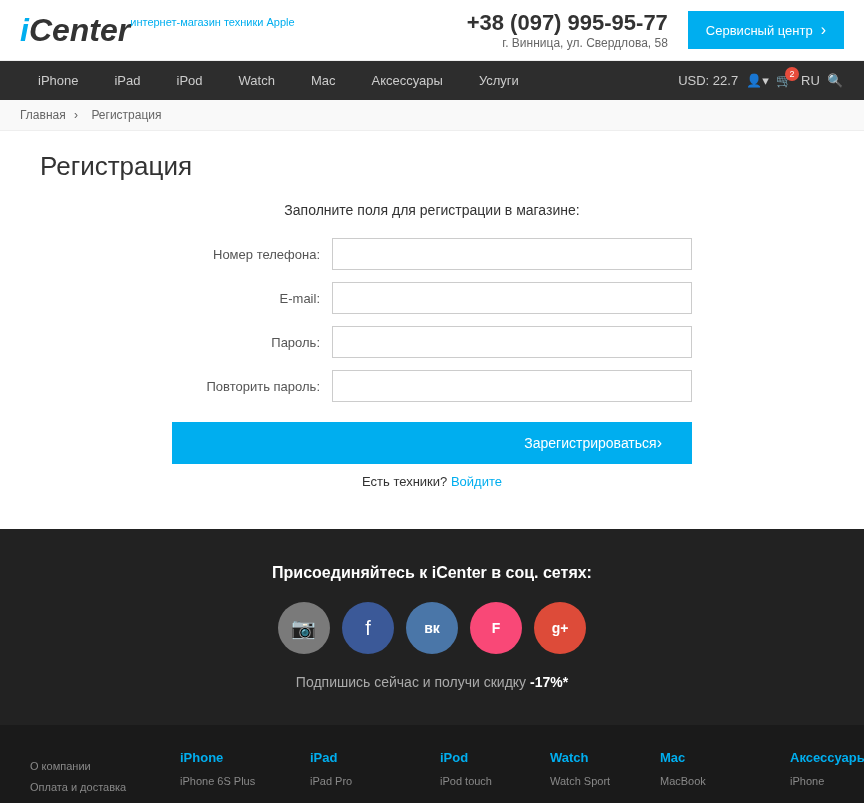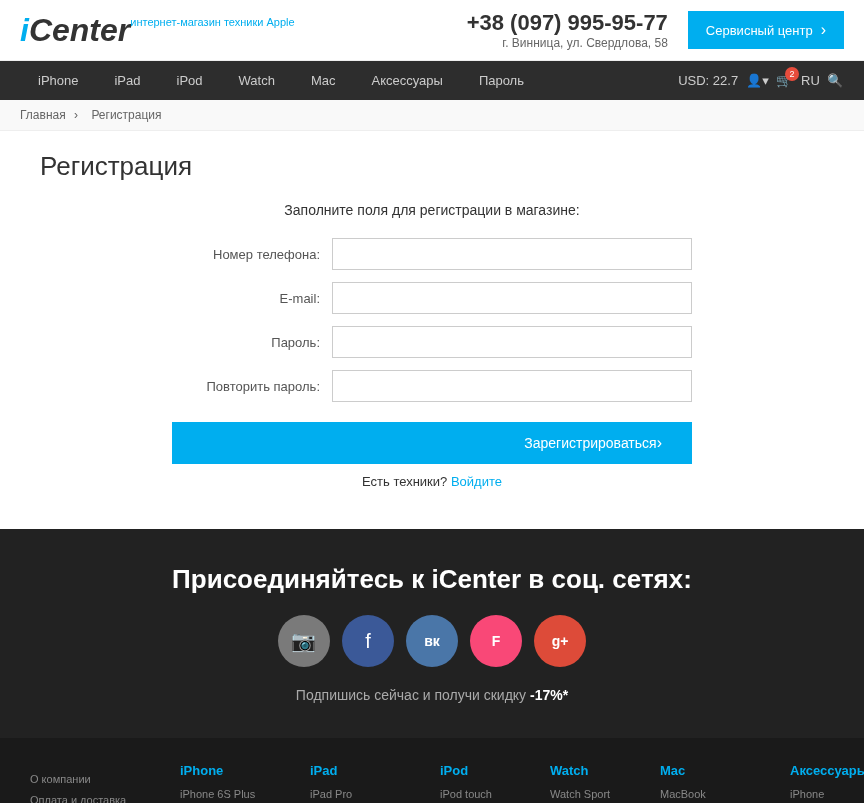--- a/index.html
+++ b/index.html
@@ -45,21 +45,21 @@
     .form-input { flex: 1; height: 32px; border: 1px solid #ccc; padding: 0 8px; font-size: 13px; outline: none; }
 
     .register-btn { display: flex; align-items: center; justify-content: flex-end; background: #00aeef; color: #fff; border: none; padding: 12px 30px; font-size: 14px; cursor: pointer; width: 100%; margin: 20px 0 10px; }
     .register-btn .btn-arrow { font-size: 16px; }
 
     .login-hint { text-align: center; font-size: 13px; color: #333; }
     .login-hint a { color: #00aeef; text-decoration: none; }
 
     
     .social-section { background: #222; padding: 35px 20px; text-align: center; }
-    .social-title { color: #fff; font-size: 26px; margin-bottom: 20px; }
+    .social-title { color: #fff; font-size: 16px; margin-bottom: 20px; }
     .social-icons { display: flex; justify-content: center; gap: 12px; margin-bottom: 20px; }
     .social-icon { width: 52px; height: 52px; border-radius: 50%; display: flex; align-items: center; justify-content: center; cursor: pointer; font-size: 20px; color: #fff; }
     .social-icon.instagram { background: #7a7a7a; }
     .social-icon.facebook { background: #3b5998; }
     .social-icon.vk { background: #4a76a8; }
     .social-icon.foursquare { background: #f94877; }
     .social-icon.google { background: #dd4b39; }
     .social-sub { color: #aaa; font-size: 14px; }
     .social-sub .discount { color: #fff; font-weight: bold; }
 
@@ -95,21 +95,21 @@
 </div>
 
 <nav class="nav">
   <div class="nav-left">
     <a class="nav-item">iPhone</a>
     <a class="nav-item">iPad</a>
     <a class="nav-item">iPod</a>
     <a class="nav-item">Watch</a>
     <a class="nav-item">Mac</a>
     <a class="nav-item">Аксессуары</a>
-    <a class="nav-item">Пароль</a>
+    <a class="nav-item">Услуги</a>
   </div>
   <div class="nav-right">
     <span>USD: 22.7</span>
     <span style="cursor:pointer;">👤▾</span>
     <span class="cart-icon">
       🛒
       <span class="cart-badge">2</span>
     </span>
     <span>RU</span>
     <span>🔍</span>

